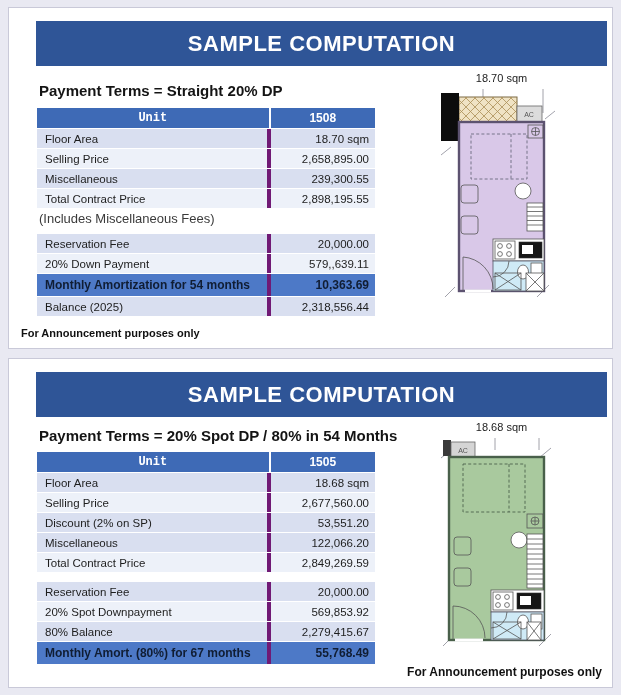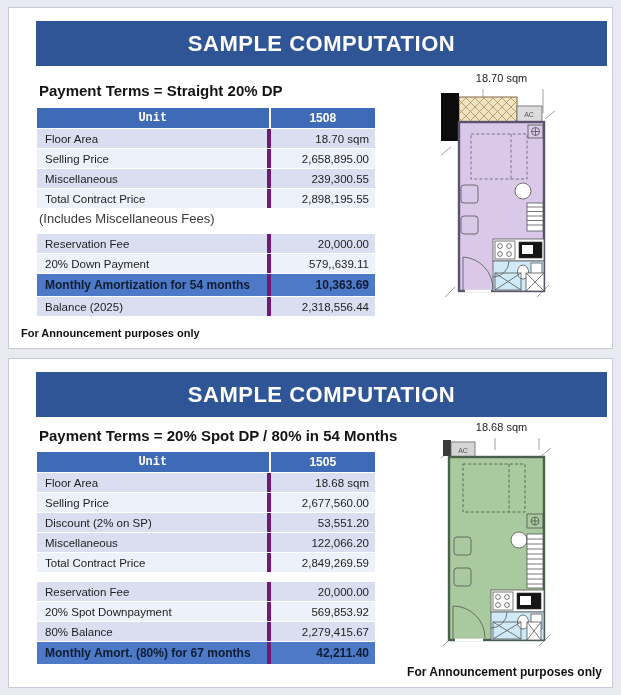--- a/index.html
+++ b/index.html
@@ -257,21 +257,21 @@
       <div class="trow band-b">
         <div class="cell lbl">20% Spot Downpayment</div>
         <div class="cell val">569,853.92</div>
       </div>
       <div class="trow band-a">
         <div class="cell lbl">80% Balance</div>
         <div class="cell val">2,279,415.67</div>
       </div>
       <div class="trow hl">
         <div class="cell lbl">Monthly Amort. (80%) for 67 months</div>
-        <div class="cell val">42,211.40</div>
+        <div class="cell val">55,768.49</div>
       </div>
     </div>
   </div>
 
   <div class="right-col">
     <div class="sqm-label">18.68 sqm</div>
     <svg class="plan-svg" width="126" height="212" viewBox="0 0 126 212">
 
       <g>
         <line class="dim" x1="56" y1="0" x2="56" y2="12"></line>

